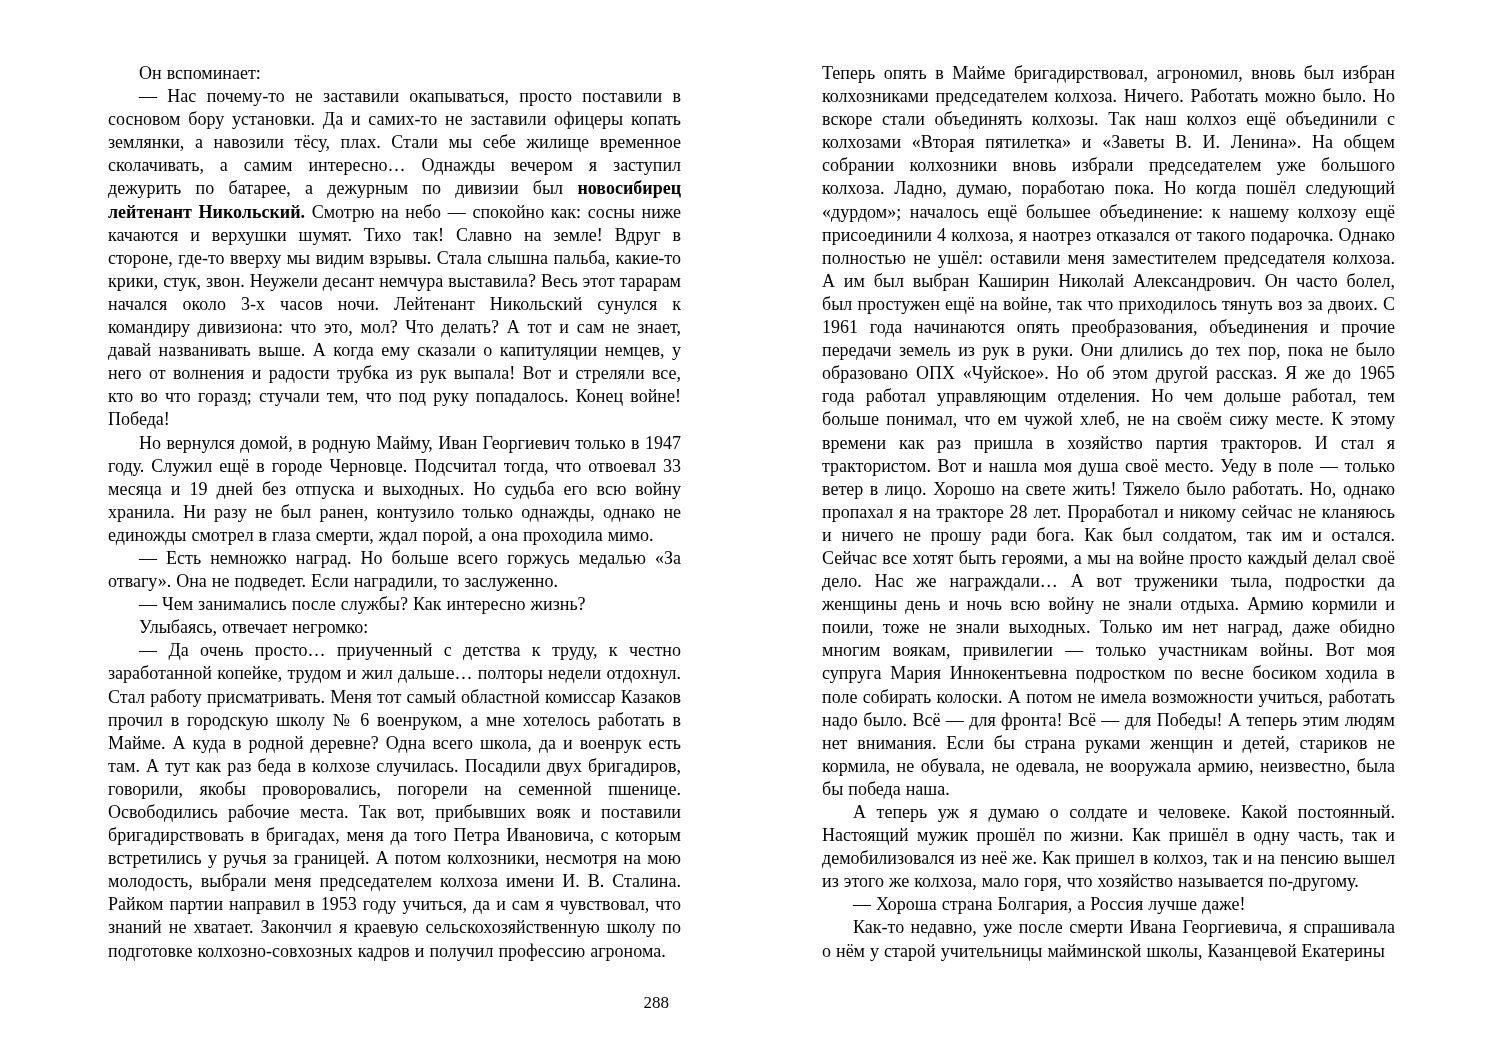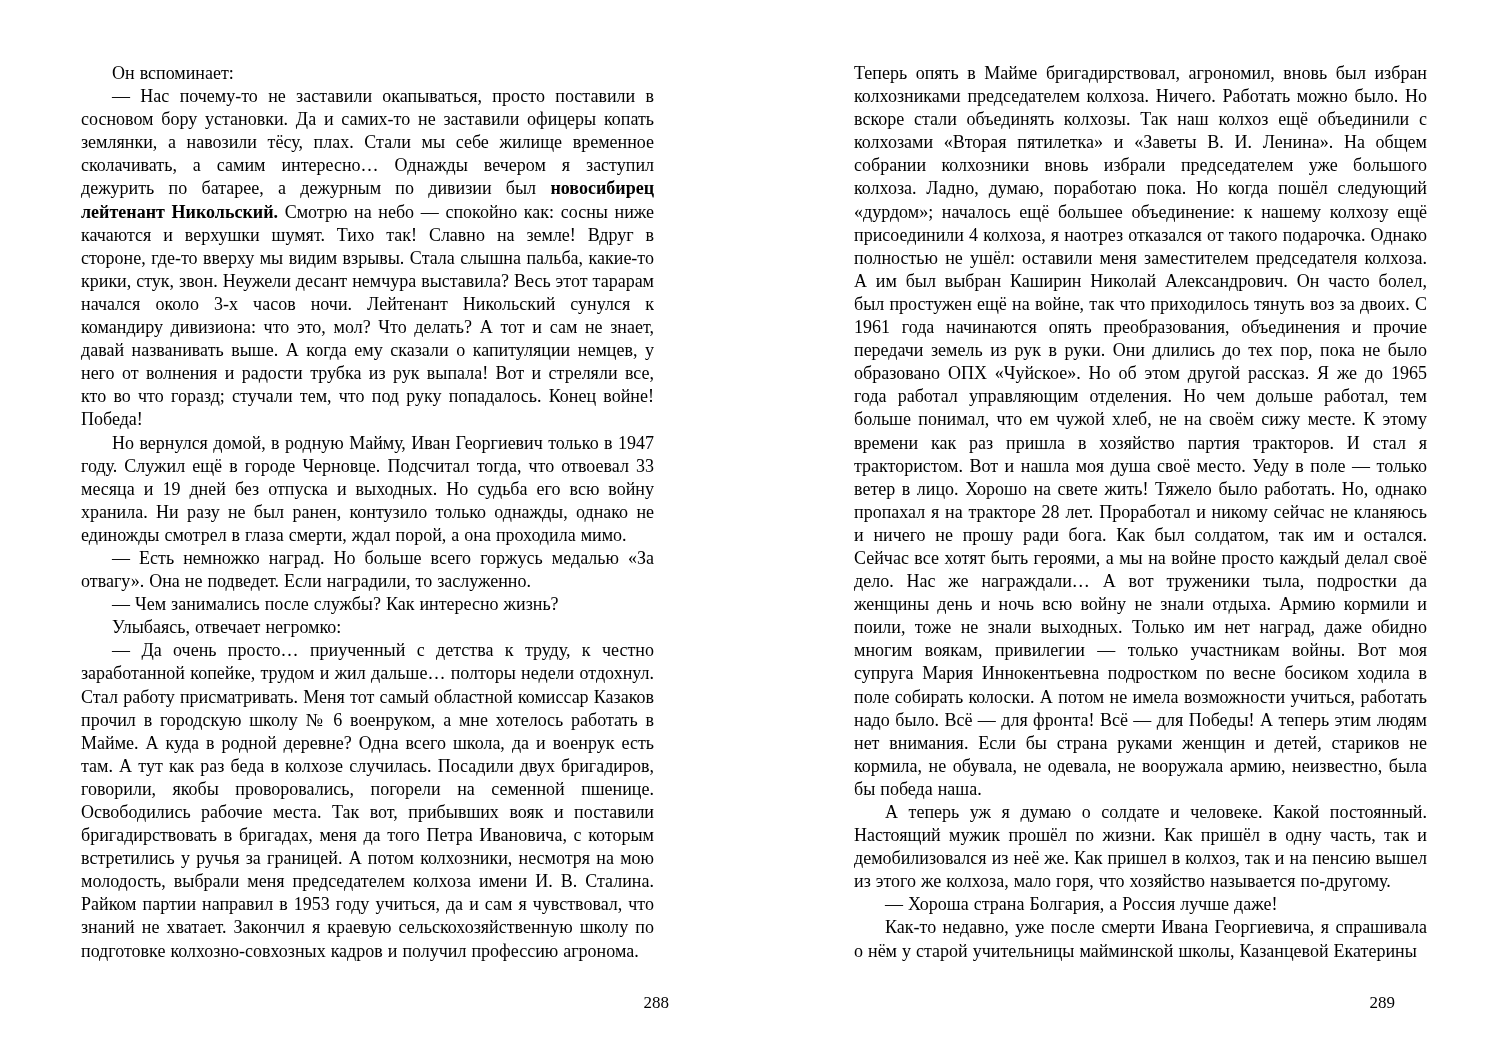--- a/index.html
+++ b/index.html
@@ -22,22 +22,22 @@
   .page-column {
     position: absolute;
     top: 62px;
     width: 573px;
     height: 920px;
     text-align: justify;
     font-size: 18px;
     line-height: 23.1px;
     overflow: hidden;
   }
-  .page-column.left  { left: 81px; }
-  .page-column.right { left: 854px; }
+  .page-column.left  { left: 108px; }
+  .page-column.right { left: 822px; }
   .page-column p {
     margin: 0;
     padding: 0;
     text-indent: 31px;
     word-spacing: 0.5px;
   }
   .page-column p.no-indent { text-indent: 0; }
   .page-column b { font-weight: bold; }
   .page-number {
     position: absolute;
@@ -66,15 +66,14 @@
   </div>
 
   <div class="page-column right">
     <p class="no-indent">Теперь опять в Майме бригадирствовал, агрономил, вновь был избран колхозниками председателем колхоза. Ничего. Работать можно было. Но вскоре стали объединять колхозы. Так наш колхоз ещё объединили с колхозами «Вторая пятилетка» и «Заветы В. И. Ленина». На общем собрании колхозники вновь избрали председателем уже большого колхоза. Ладно, думаю, поработаю пока. Но когда пошёл следующий «дурдом»; началось ещё большее объединение: к нашему колхозу ещё присоединили 4 колхоза, я наотрез отказался от такого подарочка. Однако полностью не ушёл: оставили меня заместителем председателя колхоза. А им был выбран Каширин Николай Александрович. Он часто болел, был простужен ещё на войне, так что приходилось тянуть воз за двоих. С 1961 года начинаются опять преобразования, объединения и прочие передачи земель из рук в руки. Они длились до тех пор, пока не было образовано ОПХ «Чуйское». Но об этом другой рассказ. Я же до 1965 года работал управляющим отделения. Но чем дольше работал, тем больше понимал, что ем чужой хлеб, не на своём сижу месте. К этому времени как раз пришла в хозяйство партия тракторов. И стал я трактористом. Вот и нашла моя душа своё место. Уеду в поле — только ветер в лицо. Хорошо на свете жить! Тяжело было работать. Но, однако пропахал я на тракторе 28 лет. Проработал и никому сейчас не кланяюсь и ничего не прошу ради бога. Как был солдатом, так им и остался. Сейчас все хотят быть героями, а мы на войне просто каждый делал своё дело. Нас же награждали… А вот труженики тыла, подростки да женщины день и ночь всю войну не знали отдыха. Армию кормили и поили, тоже не знали выходных. Только им нет наград, даже обидно многим воякам, привилегии — только участникам войны. Вот моя супруга Мария Иннокентьевна подростком по весне босиком ходила в поле собирать колоски. А потом не имела возможности учиться, работать надо было. Всё — для фронта! Всё — для Победы! А теперь этим людям нет внимания. Если бы страна руками женщин и детей, стариков не кормила, не обувала, не одевала, не вооружала армию, неизвестно, была бы победа наша.</p>
     <p>А теперь уж я думаю о солдате и человеке. Какой постоянный. Настоящий мужик прошёл по жизни. Как пришёл в одну часть, так и демобилизовался из неё же. Как пришел в колхоз, так и на пенсию вышел из этого же колхоза, мало горя, что хозяйство называется по-другому.</p>
     <p>— Хороша страна Болгария, а Россия лучше даже!</p>
     <p>Как-то недавно, уже после смерти Ивана Георгиевича, я спрашивала о нём у старой учительницы майминской школы, Казанцевой Екатерины</p>
   </div>
 
   <div class="page-number left">288</div>
-  <div class="page-number right">289</div>
 
 </div>
 
 </body></html>

